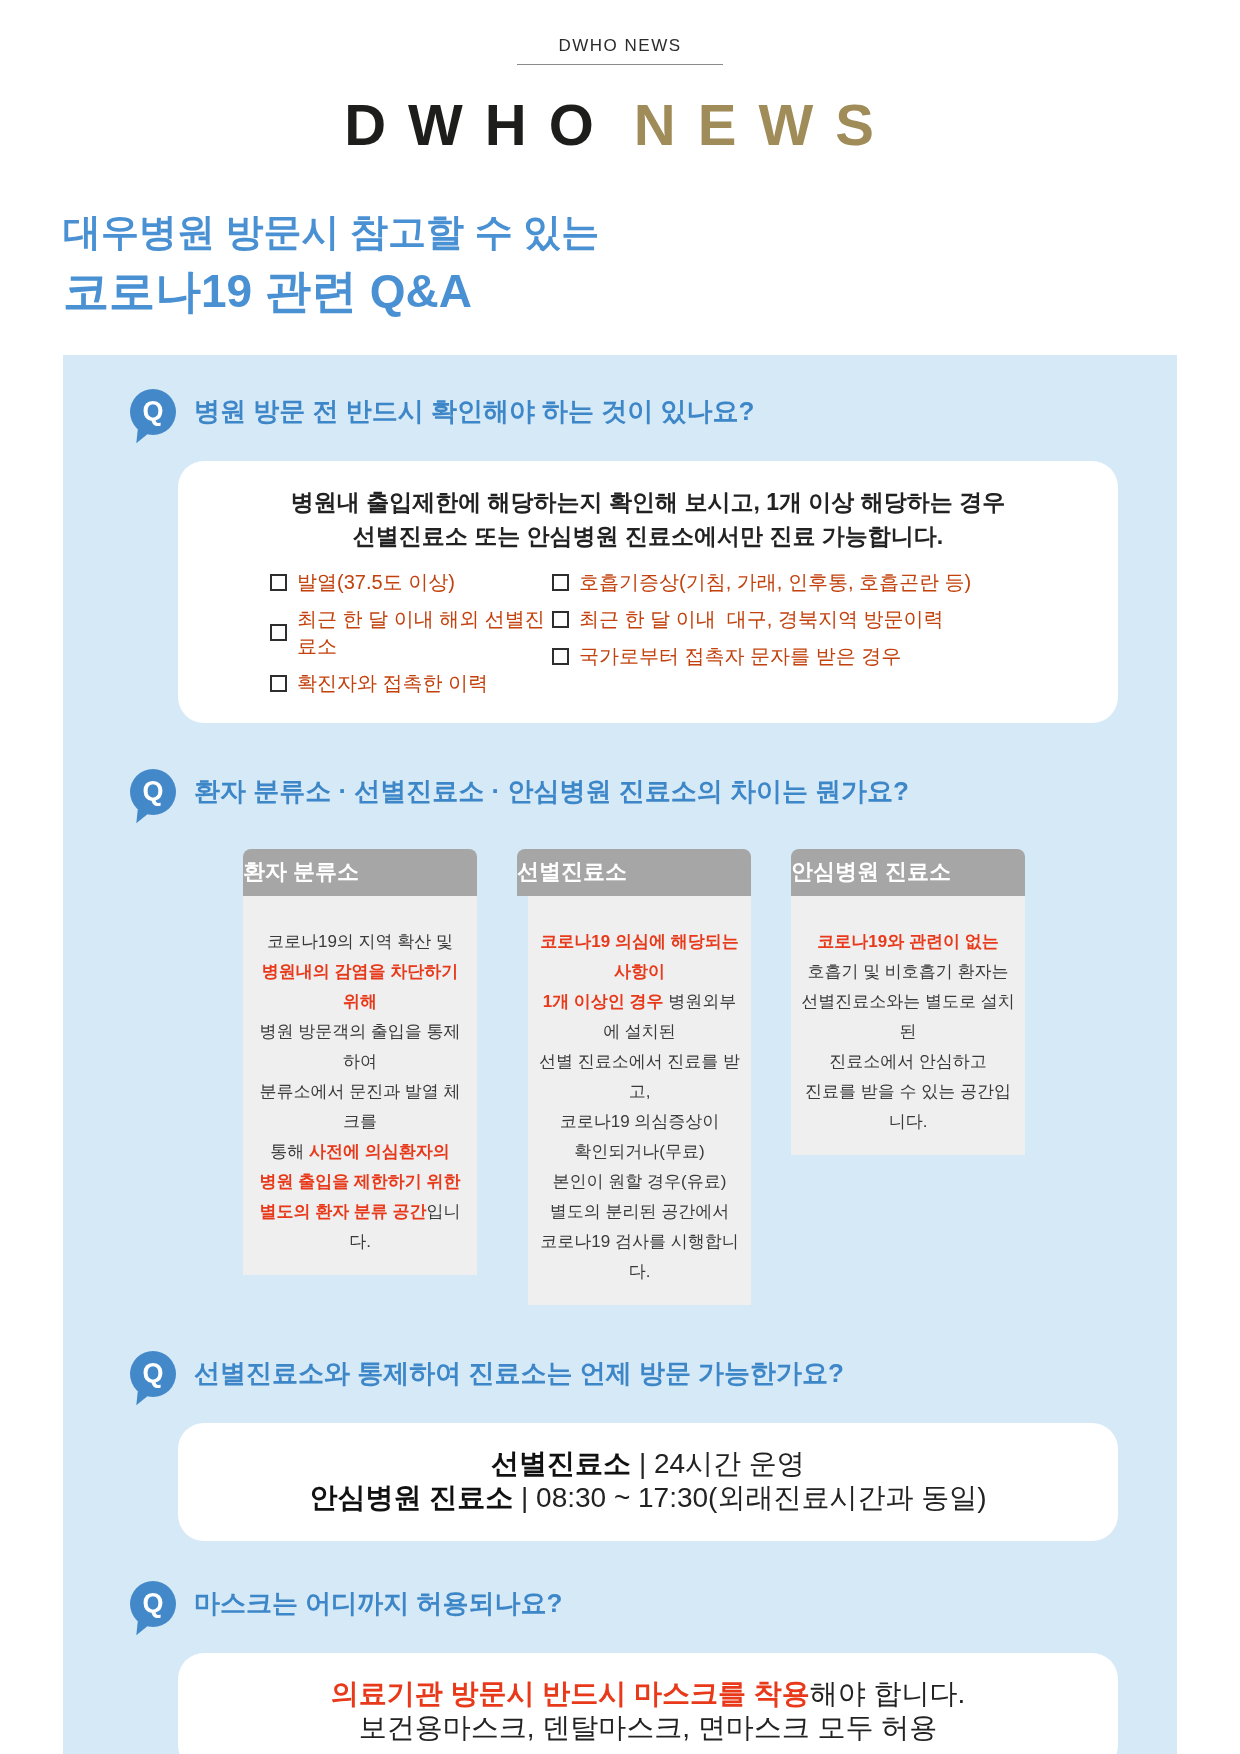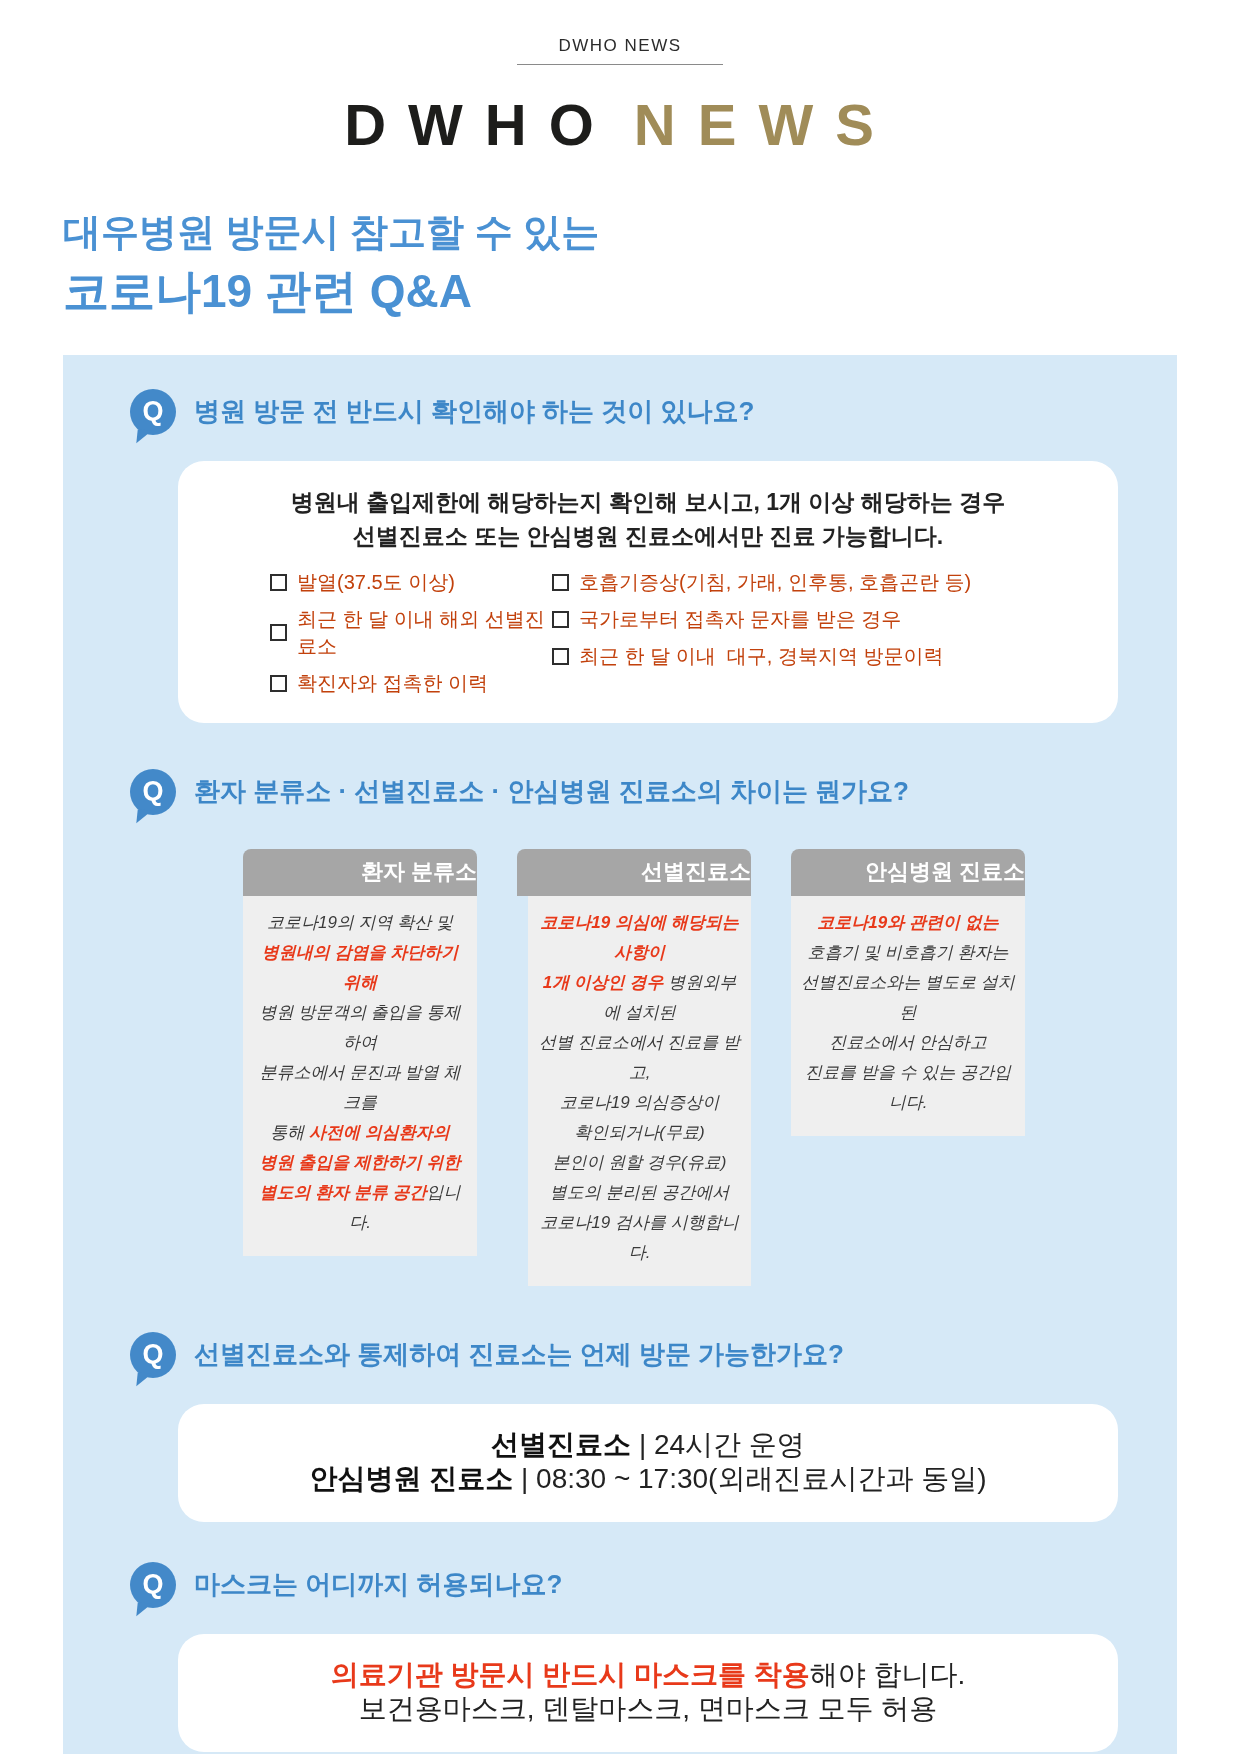--- a/index.html
+++ b/index.html
@@ -37,23 +37,23 @@
   .s-bold{ font-weight:700; color:#111;}
 
   .checklist{ display:flex; margin-top:16px; padding-left:72px; gap:0;}
   .check-col{ display:flex; flex-direction:column; gap:10px;}
   .check-col.left{ width:282px;}
   .check-item{ display:flex; align-items:center; font-size:20px; color:#c2410c; font-weight:500; white-space:pre-wrap;}
   .checkbox{ width:17px; height:17px; border:2px solid #2e2e2e; margin-right:10px; flex:0 0 17px; background:#fff;}
 
   .cards-row{ display:flex; gap:40px; margin:34px 0 0 180px;}
   .card{ width:234px;}
-  .card-header{ background:var(--grayhdr); color:#fff; font-size:22px; font-weight:700; text-align:right;
+  .card-header{ background:var(--grayhdr); color:#fff; font-size:22px; font-weight:700; text-align:left;
     padding:8px 0 9px; border-radius:8px 8px 0 0;}
-  .card-body{ background:var(--cardbg); padding:12px 10px 18px;font-style:italic;}
+  .card-body{ background:var(--cardbg); padding:31px 10px 18px;}
   .card-body .rich-line{ font-size:17px; line-height:30px; color:#3a3a3a; font-weight:500;}
   .card-body.h1{min-height:243px;} .card-body.h2{min-height:258px;margin-left:11px;} .card-body.h3{min-height:218px;}
 
   .section-gap-lg{margin-top:46px;}
   .section-gap-md{margin-top:40px;}
 </style>
 </head>
 <body>
 
 <div class="eyebrow">DWHO NEWS</div>
@@ -94,25 +94,25 @@
           <span>확진자와 접촉한 이력</span>
         </div>
       </div>
       <div class="check-col">
         <div class="check-item">
           <span class="checkbox"></span>
           <span>호흡기증상(기침, 가래, 인후통, 호흡곤란 등)</span>
         </div>
         <div class="check-item">
           <span class="checkbox"></span>
-          <span>국가로부터 접촉자 문자를 받은 경우</span>
+          <span>최근 한 달 이내  대구, 경북지역 방문이력</span>
         </div>
         <div class="check-item">
           <span class="checkbox"></span>
-          <span>최근 한 달 이내  대구, 경북지역 방문이력</span>
+          <span>국가로부터 접촉자 문자를 받은 경우</span>
         </div>
       </div>
     </div>
   </div>
 
   <div class="q-row section-gap-lg">
     <div class="q-bubble">Q</div>
     <div class="q-text">환자 분류소 · 선별진료소 · 안심병원 진료소의 차이는 뭔가요?</div>
   </div>
   <div class="cards-row">

